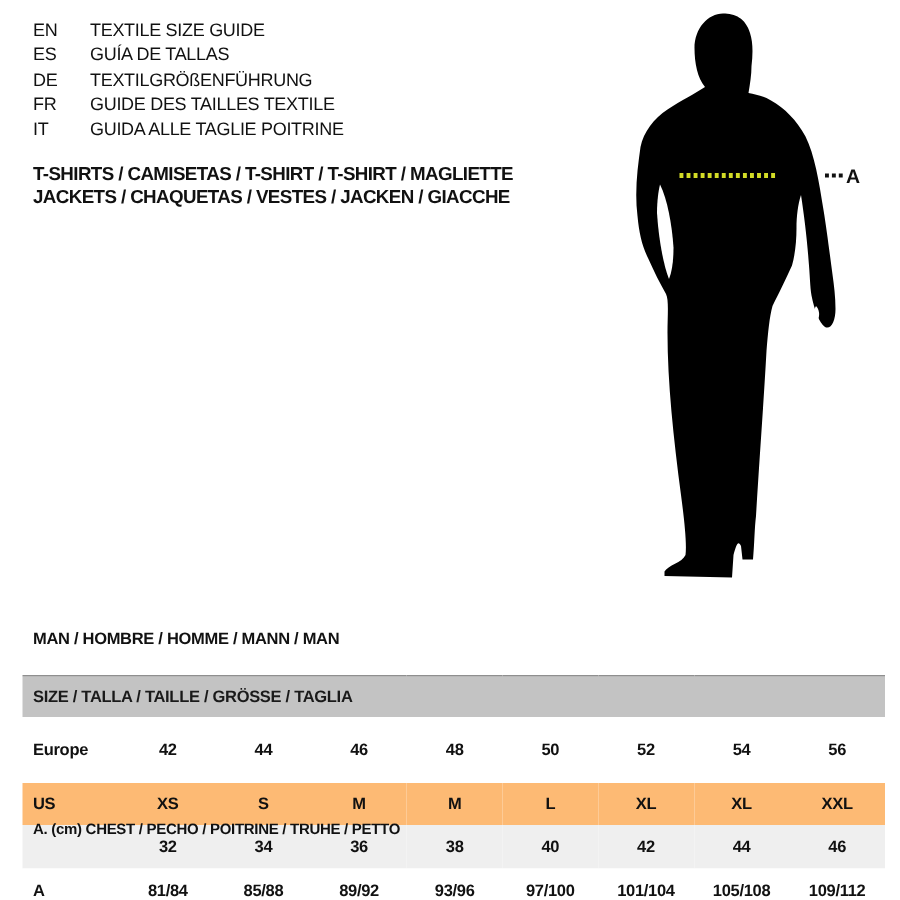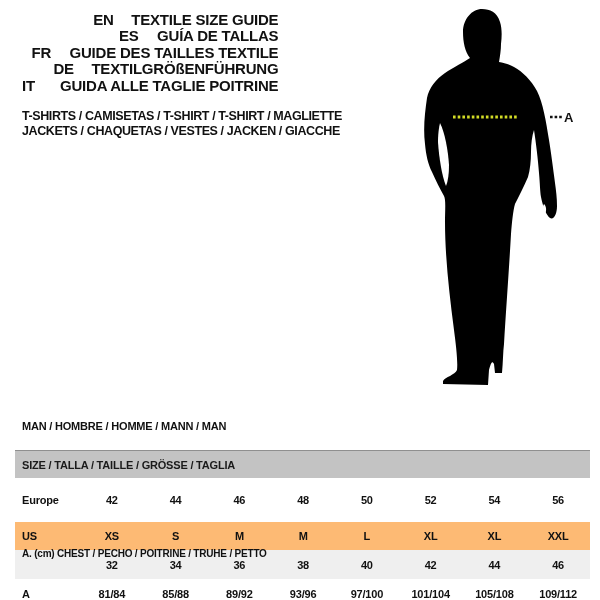--- a/index.html
+++ b/index.html
@@ -2,21 +2,21 @@
 <html><head>
 <meta charset="utf-8">
 <style>
   html,body{margin:0;padding:0;background:#fff;}
   #page{
     position:relative;width:600px;height:600px;background:#ffffff;overflow:hidden;
     font-family:"Liberation Sans","DejaVu Sans",sans-serif;color:#111;
   }
   
   .lang-block{position:absolute;left:22px;top:12px;}
-  .lang-row{display:flex;line-height:16.4px;font-size:15px;font-weight:700;letter-spacing:-0.2px;justify-content:flex-end;}
+  .lang-row{display:flex;line-height:16.4px;font-size:12px;font-weight:400;letter-spacing:-0.2px;}
   .lang-code{width:38px;flex:0 0 38px;}
   .lang-label{white-space:nowrap;}
   
   .cat-block{position:absolute;left:22px;top:109px;}
   .cat-line{font-size:12.5px;font-weight:700;line-height:15px;letter-spacing:-0.4px;white-space:nowrap;}
   
   .figure-wrap{position:absolute;left:400px;top:0;width:200px;height:400px;}
   
   .section-title{position:absolute;left:22px;top:420px;font-size:11px;font-weight:700;line-height:12px;letter-spacing:-0.2px;text-align:right;}
   
@@ -45,26 +45,26 @@
   <div class="lang-block">
     <div class="lang-row">
       <span class="lang-code">EN</span>
       <span class="lang-label">TEXTILE SIZE GUIDE</span>
     </div>
     <div class="lang-row">
       <span class="lang-code">ES</span>
       <span class="lang-label">GUÍA DE TALLAS</span>
     </div>
     <div class="lang-row">
+      <span class="lang-code">DE</span>
+      <span class="lang-label">TEXTILGRÖßENFÜHRUNG</span>
+    </div>
+    <div class="lang-row">
       <span class="lang-code">FR</span>
       <span class="lang-label">GUIDE DES TAILLES TEXTILE</span>
-    </div>
-    <div class="lang-row">
-      <span class="lang-code">DE</span>
-      <span class="lang-label">TEXTILGRÖßENFÜHRUNG</span>
     </div>
     <div class="lang-row">
       <span class="lang-code">IT</span>
       <span class="lang-label">GUIDA ALLE TAGLIE POITRINE</span>
     </div>
   </div>
 
   <div class="cat-block">
     <div class="cat-line">T-SHIRTS / CAMISETAS / T-SHIRT / T-SHIRT / MAGLIETTE</div>
     <div class="cat-line">JACKETS / CHAQUETAS / VESTES / JACKEN / GIACCHE</div>

